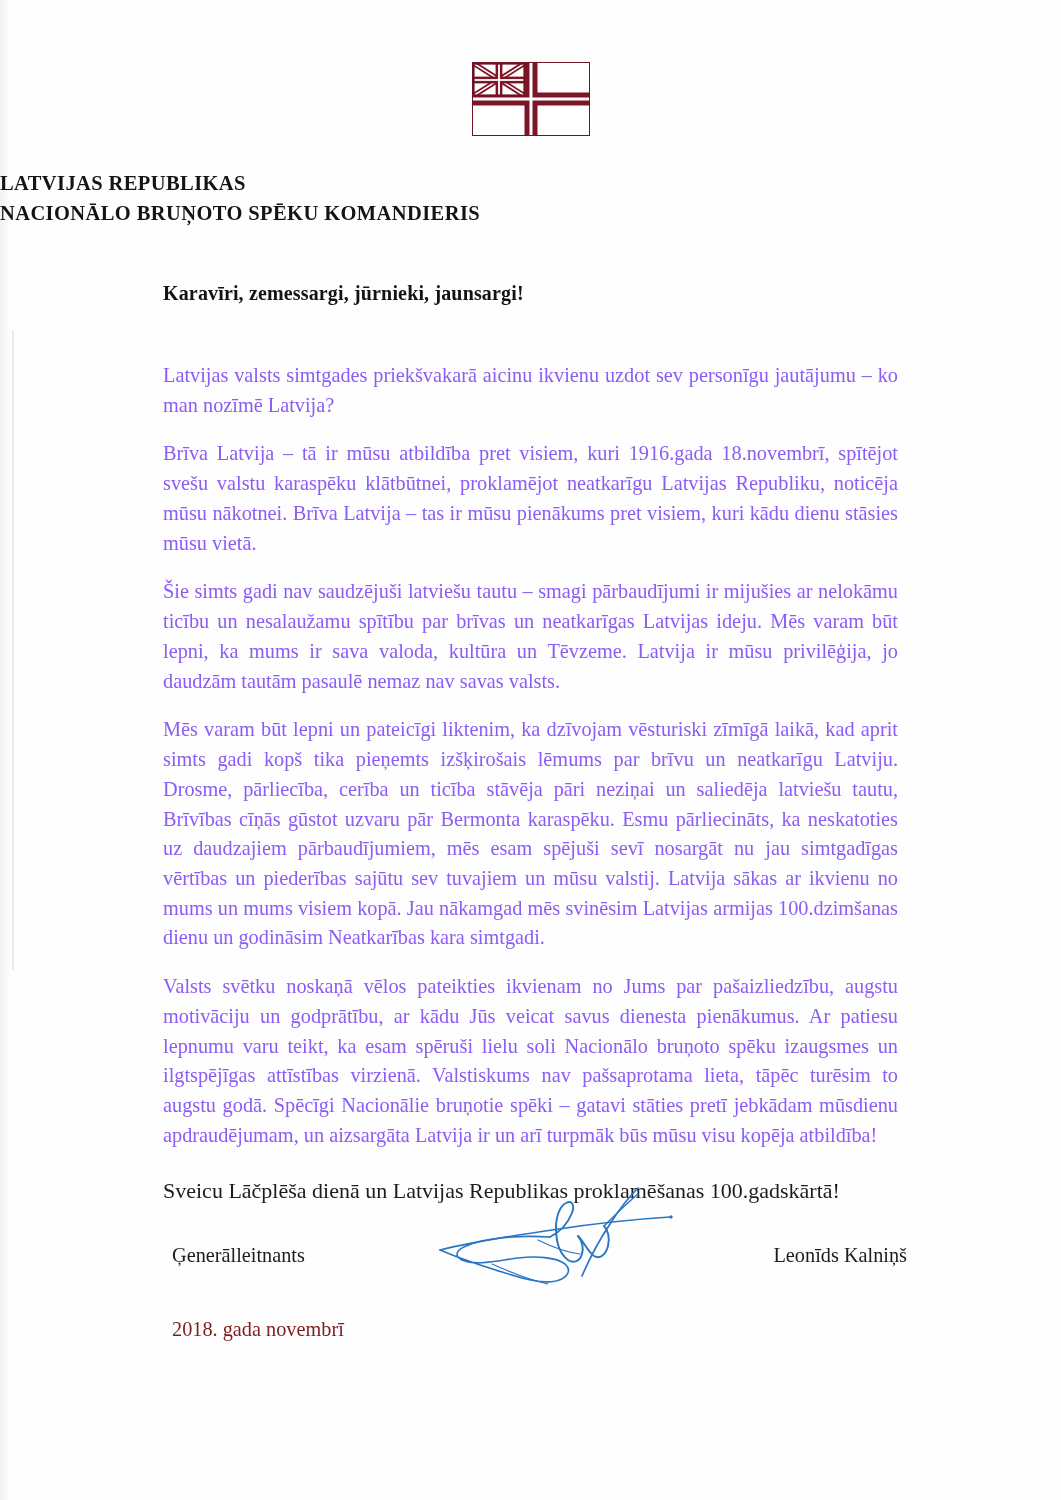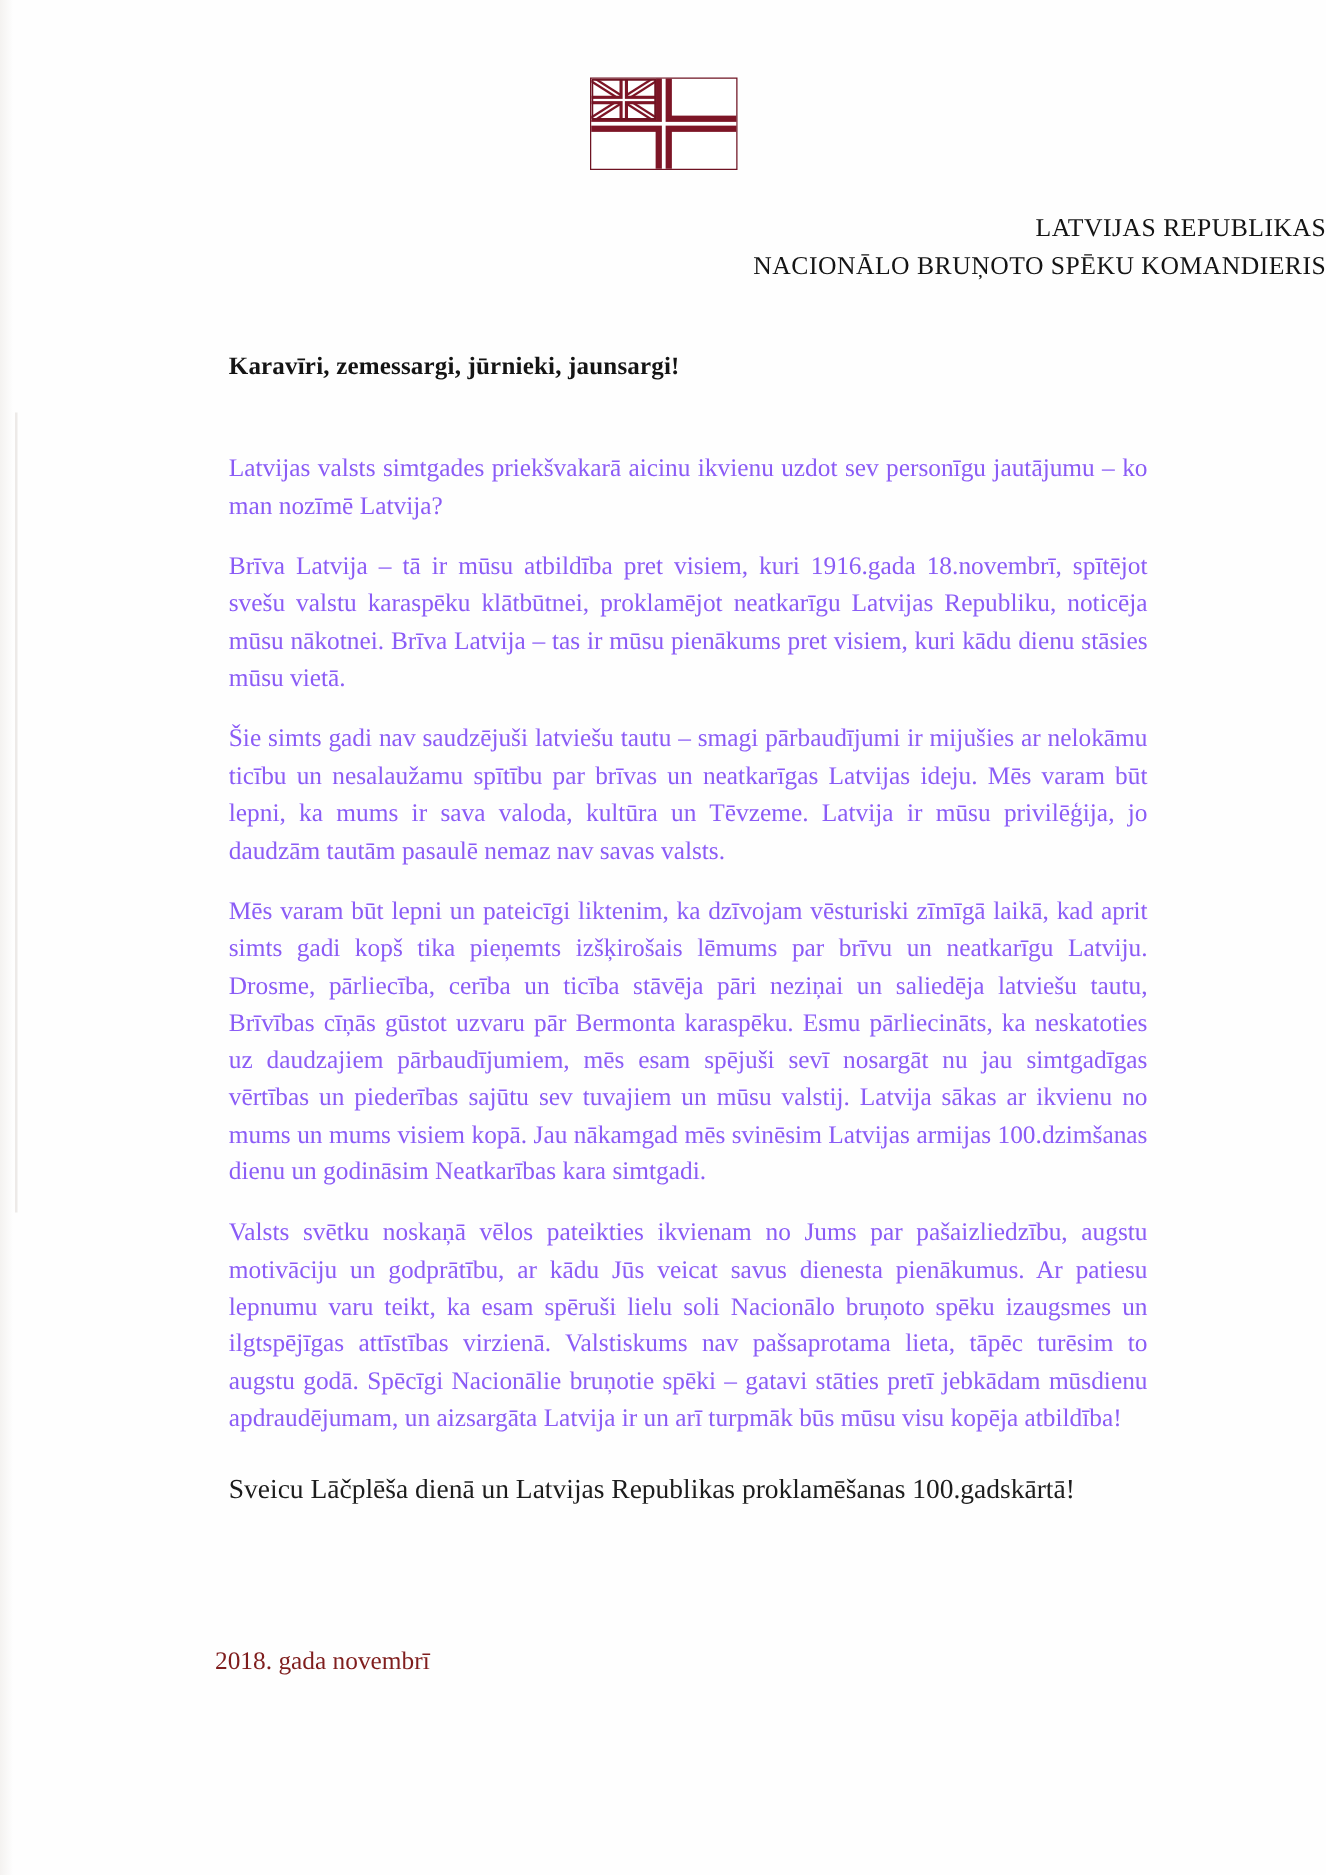--- a/index.html
+++ b/index.html
@@ -92,33 +92,33 @@
     width: 52px; height: 33px;
     overflow: hidden;
   }
   .ensign .canton svg { display: block; }
 
   
   .org-header {
     position: absolute;
     left: 0; top: 168px;
     width: 1061px;
-    text-align: right;
-    font-weight: normal;
+    text-align: left;
+    font-weight: bold;
     font-size: 20.5px;
     letter-spacing: .4px;
     line-height: 1.48;
     color: #141414;
   }
   .org-header .ln { display: block; }
 
   
   .letter-body {
     position: absolute;
-    left: 183px;
+    left: 163px;
     top: 282px;
     width: 735px;
   }
   .salutation {
     font-weight: bold;
     font-size: 20px;
     letter-spacing: .15px;
     margin: 0 0 56px 0;
     color: #141414;
   }
@@ -221,16 +221,38 @@
   <div class="letter-body">
     <p class="salutation">Karavīri, zemessargi, jūrnieki, jaunsargi!</p>
     <p class="para">Latvijas valsts simtgades priekšvakarā aicinu ikvienu uzdot sev personīgu jautājumu – ko man nozīmē Latvija?</p>
     <p class="para">Brīva Latvija – tā ir mūsu atbildība pret visiem, kuri 1916.gada 18.novembrī, spītējot svešu valstu karaspēku klātbūtnei, proklamējot neatkarīgu Latvijas Republiku, noticēja mūsu nākotnei. Brīva Latvija – tas ir mūsu pienākums pret visiem, kuri kādu dienu stāsies mūsu vietā.</p>
     <p class="para">Šie simts gadi nav saudzējuši latviešu tautu – smagi pārbaudījumi ir mijušies ar nelokāmu ticību un nesalaužamu spītību par brīvas un neatkarīgas Latvijas ideju. Mēs varam būt lepni, ka mums ir sava valoda, kultūra un Tēvzeme. Latvija ir mūsu privilēģija, jo daudzām tautām pasaulē nemaz nav savas valsts.</p>
     <p class="para">Mēs varam būt lepni un pateicīgi liktenim, ka dzīvojam vēsturiski zīmīgā laikā, kad aprit simts gadi kopš tika pieņemts izšķirošais lēmums par brīvu un neatkarīgu Latviju. Drosme, pārliecība, cerība un ticība stāvēja pāri neziņai un saliedēja latviešu tautu, Brīvības cīņās gūstot uzvaru pār Bermonta karaspēku. Esmu pārliecināts, ka neskatoties uz daudzajiem pārbaudījumiem, mēs esam spējuši sevī nosargāt nu jau simtgadīgas vērtības un piederības sajūtu sev tuvajiem un mūsu valstij. Latvija sākas ar ikvienu no mums un mums visiem kopā. Jau nākamgad mēs svinēsim Latvijas armijas 100.dzimšanas dienu un godināsim Neatkarības kara simtgadi.</p>
     <p class="para">Valsts svētku noskaņā vēlos pateikties ikvienam no Jums par pašaizliedzību, augstu motivāciju un godprātību, ar kādu Jūs veicat savus dienesta pienākumus. Ar patiesu lepnumu varu teikt, ka esam spēruši lielu soli Nacionālo bruņoto spēku izaugsmes un ilgtspējīgas attīstības virzienā. Valstiskums nav pašsaprotama lieta, tāpēc turēsim to augstu godā. Spēcīgi Nacionālie bruņotie spēki – gatavi stāties pretī jebkādam mūsdienu apdraudējumam, un aizsargāta Latvija ir un arī turpmāk būs mūsu visu kopēja atbildība!</p>
     <p class="closing">Sveicu Lāčplēša dienā un Latvijas Republikas proklamēšanas 100.gadskārtā!</p>
   </div>
 
+  <div class="sig-block">
+    <span class="sig-rank">Ģenerālleitnants</span>
+    <span class="sig-name">Leonīds Kalniņš</span>
+    <div class="sig-ink">
+      <svg width="260" height="120" viewBox="0 0 260 120">
+        <g fill="none" stroke="#2a74c4" stroke-linecap="round" stroke-linejoin="round">
+          <path d="M8,70 C40,62 78,56 120,50 C152,45 190,40 238,37" stroke-width="1.5"></path>
+          <path d="M8,70 C22,76 44,84 70,92 C92,99 110,104 124,101 C136,98 140,90 133,84
+                   C124,77 104,76 86,78 C64,81 44,86 30,80 C22,76 24,70 34,66
+                   C52,58 86,55 118,57" stroke-width="1.6"></path>
+          <path d="M118,57 C128,52 136,43 140,33 C143,25 140,20 134,23 C128,26 124,36 124,48
+                   C124,62 128,74 136,80 C142,84 148,81 150,74 C152,67 149,60 146,56" stroke-width="1.9"></path>
+          <path d="M146,56 C152,62 156,72 162,76 C168,80 174,74 176,66 C178,58 176,50 172,46" stroke-width="1.9"></path>
+          <path d="M150,96 C156,82 166,62 178,44 C188,28 198,16 206,8" stroke-width="1.7"></path>
+          <path d="M172,46 C182,36 194,24 206,14" stroke-width="1.5"></path>
+          <path d="M106,60 C118,66 132,72 148,74" stroke-width="1.2"></path>
+          <path d="M60,84 C78,92 98,100 116,104" stroke-width="1.1"></path>
+          <circle cx="239" cy="37" r="1.7" fill="#2a74c4" stroke="none"></circle>
+        </g>
+      </svg>
+    </div>
+  </div>
 
   <div class="date-line">2018. gada novembrī</div>
 
 </div>
 
 </body></html>

